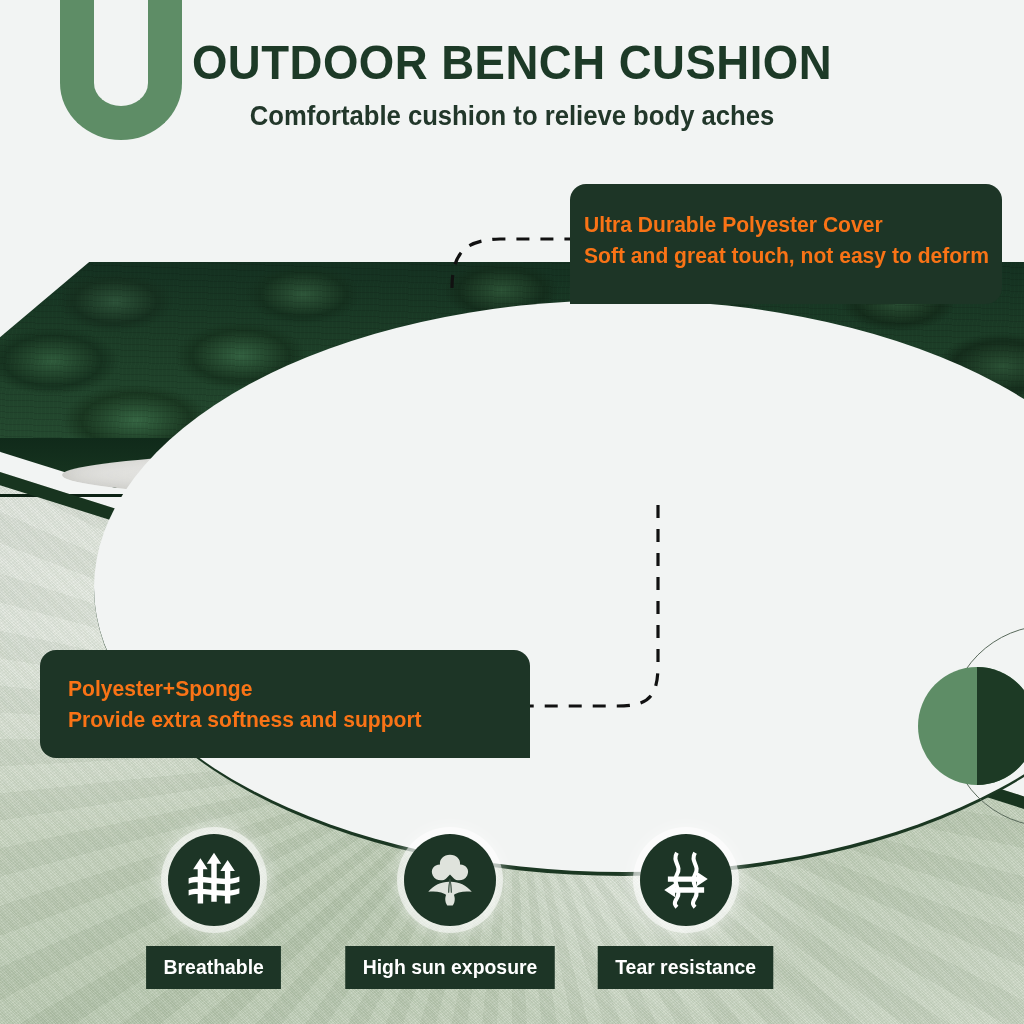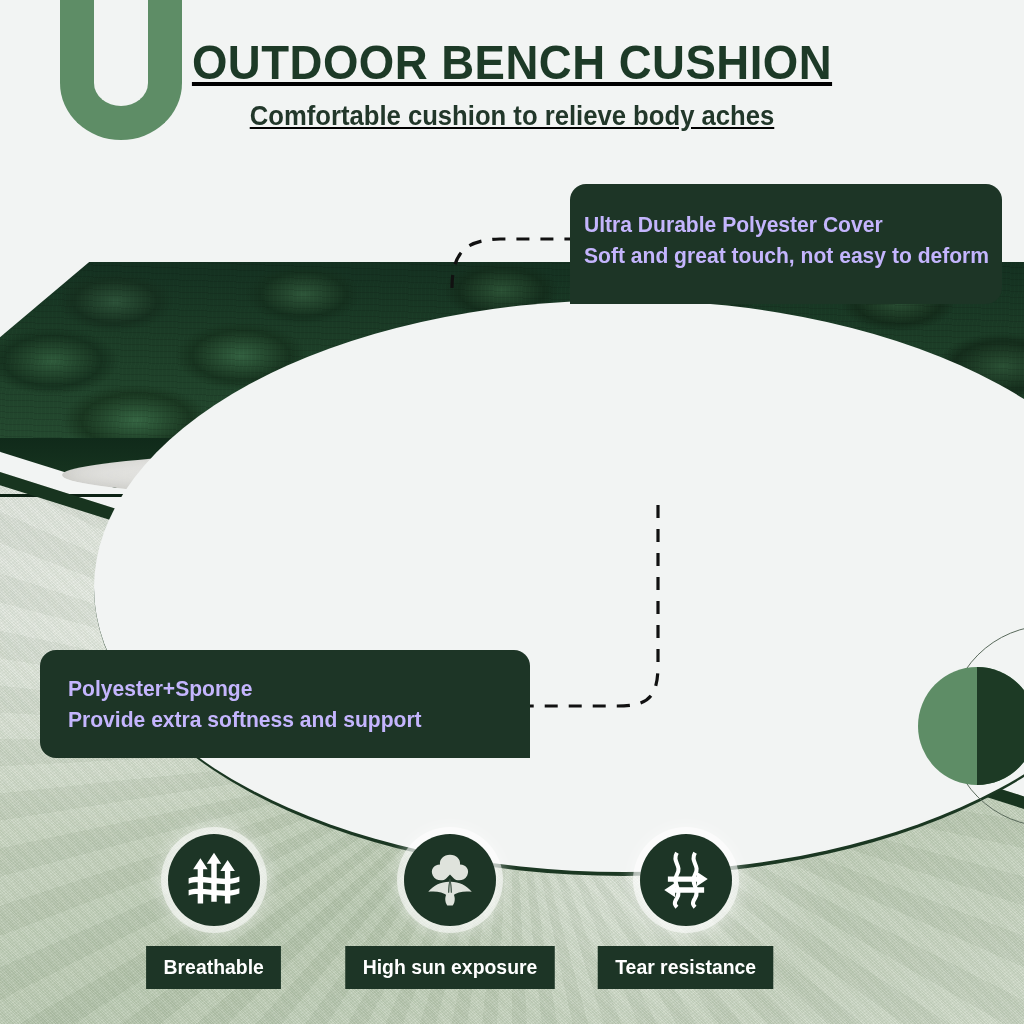--- a/index.html
+++ b/index.html
@@ -35,21 +35,20 @@
 
   
   .header {
     position: absolute;
     left: 0;
     top: 0;
     width: 1024px;
     z-index: 3;
     text-align: center;
     pointer-events: none;
-    text-decoration: underline;
   }
   .title {
     margin: 0;
     padding-top: 38px;
     font-size: 49px;
     line-height: 1.02;
     font-weight: bold;
     letter-spacing: 0.5px;
     color: #1d3a27;
     font-family: "Liberation Sans Narrow", "Liberation Sans", sans-serif;
@@ -242,21 +241,21 @@
     stroke: #111111;
     stroke-width: 3.2;
     stroke-dasharray: 13 11;
     stroke-linecap: butt;
   }
 
   
   .callout {
     position: absolute;
     background: #1d3526;
-    color: #c4b5fd;
+    color: #f97316;
     z-index: 9;
     box-sizing: border-box;
   }
   .callout-line {
     font-size: 21.5px;
     font-weight: bold;
     line-height: 1.42;
     white-space: nowrap;
     font-family: "Liberation Sans Narrow", "Liberation Sans", sans-serif;
     transform: scaleX(0.98);

